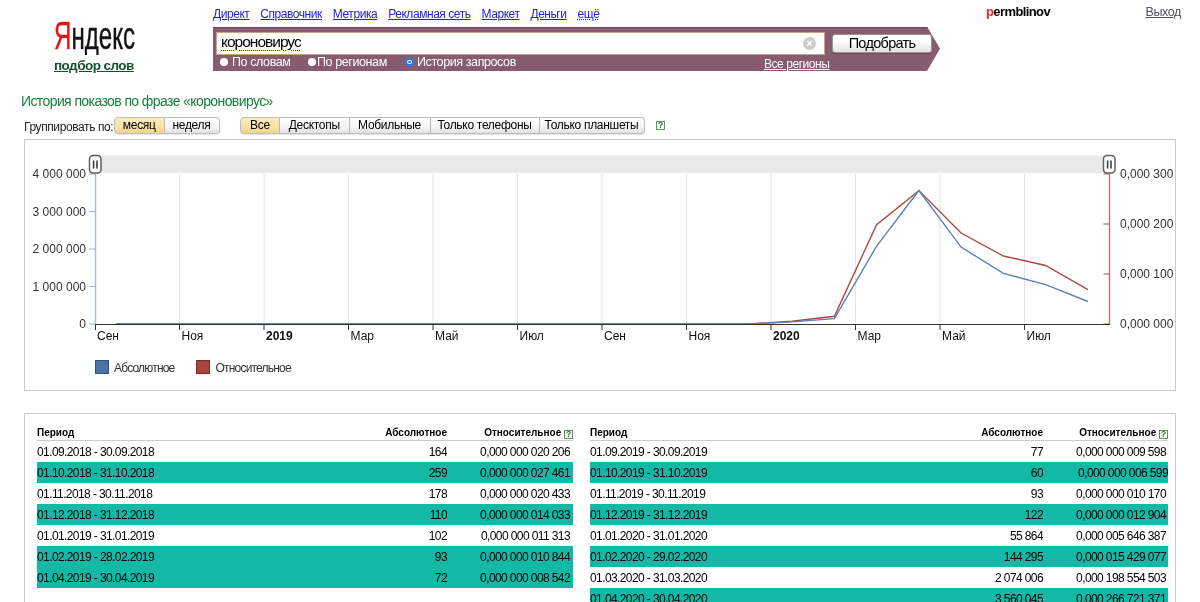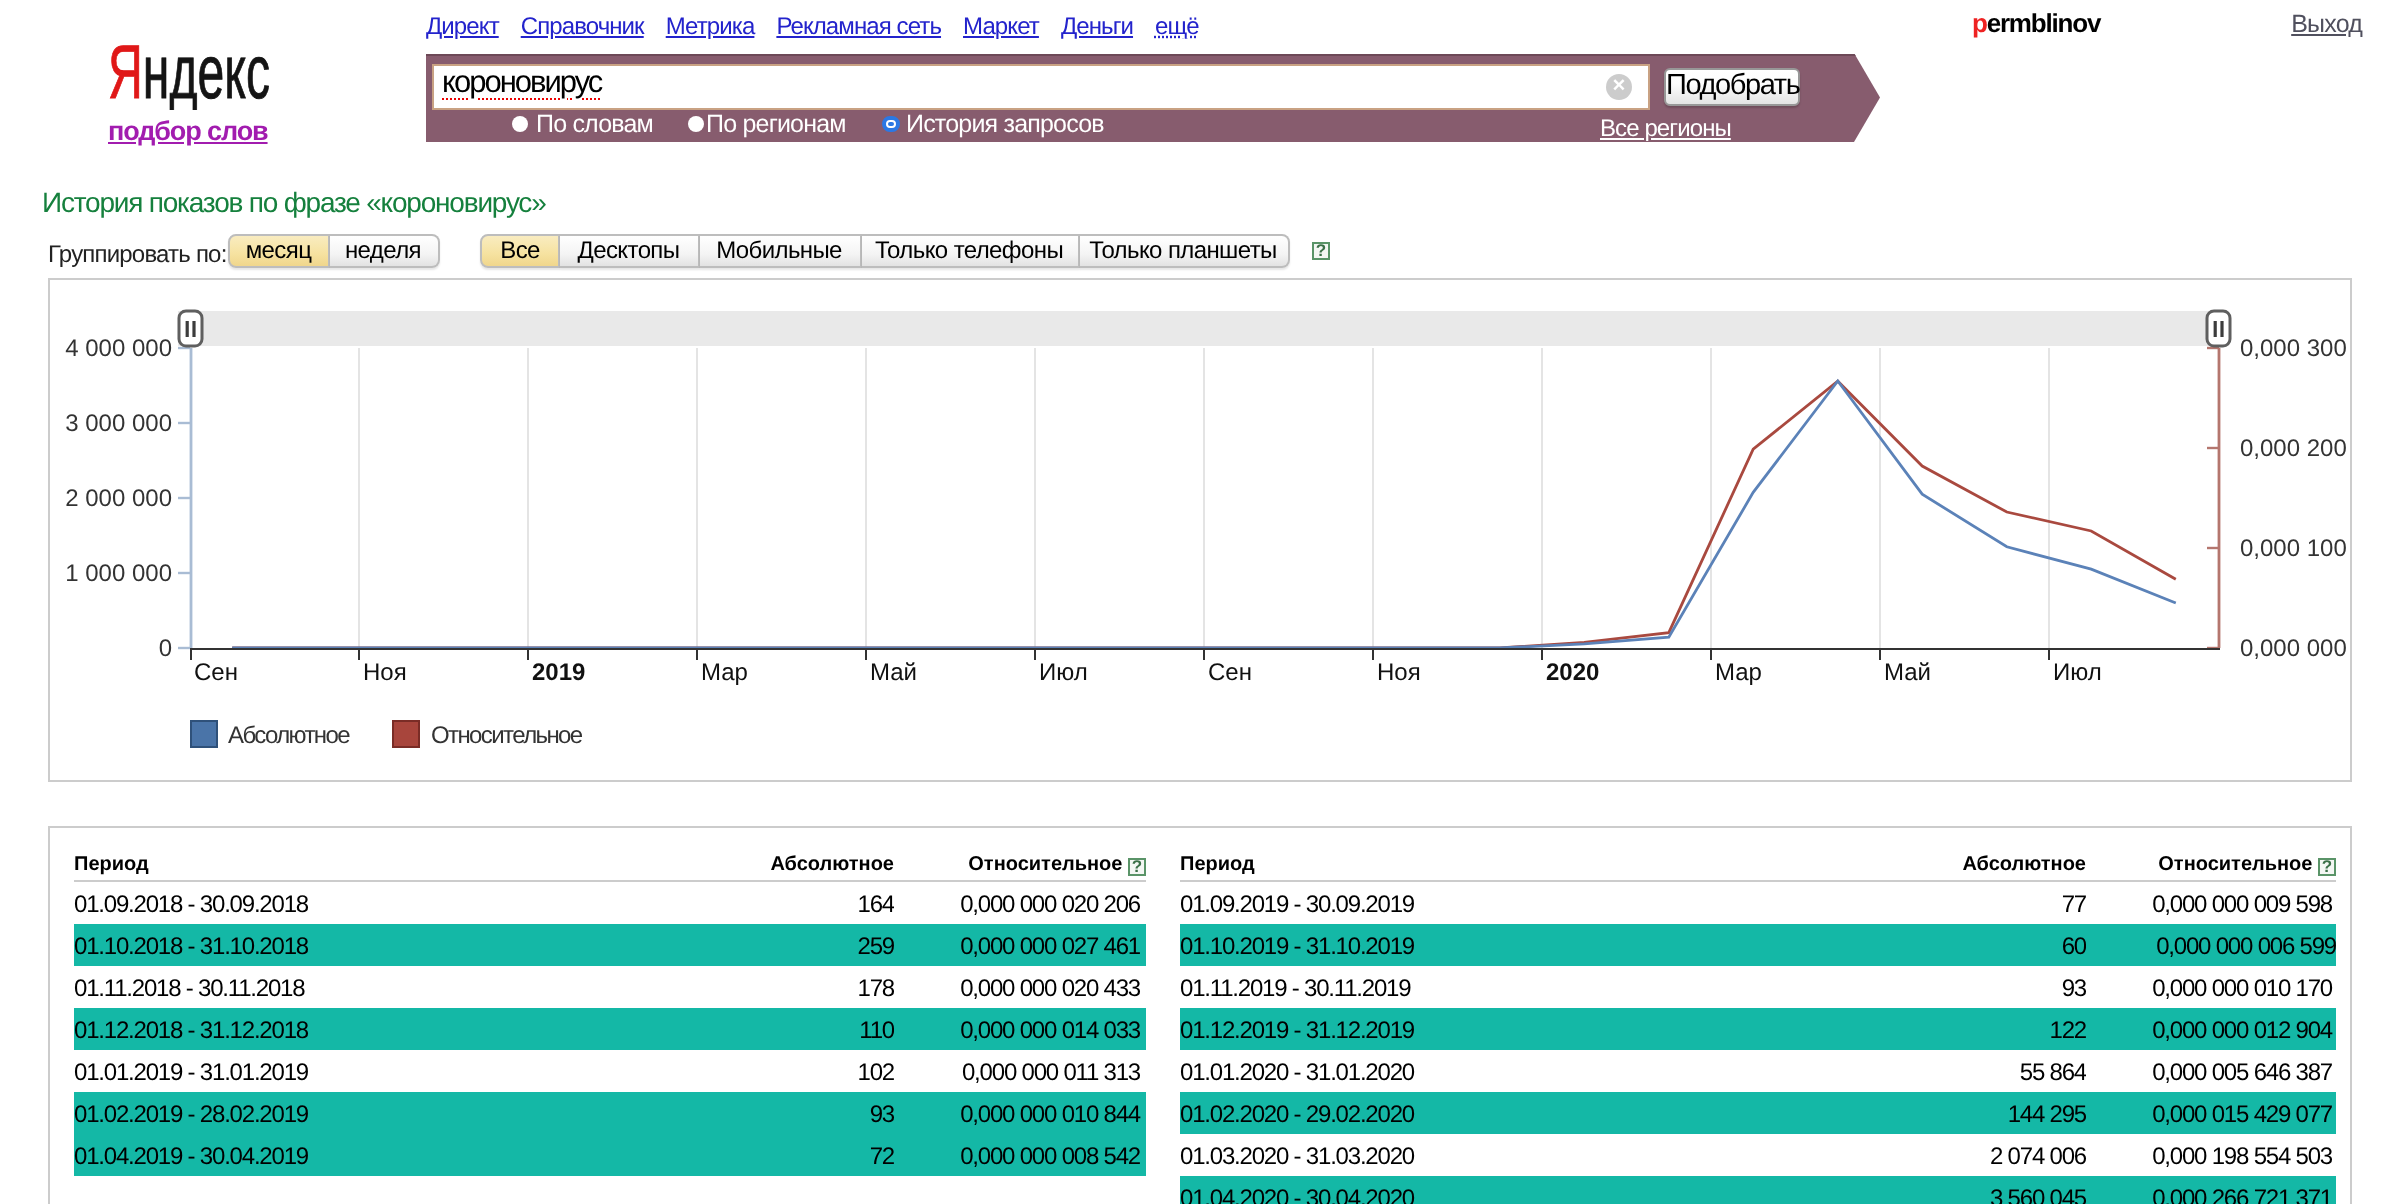--- a/index.html
+++ b/index.html
@@ -10,33 +10,33 @@
 a{text-decoration:underline;}
 
 .nav a{color:#2323cc;font-size:12px;letter-spacing:-0.45px;}
 .nav{top:4px;left:213px;}
 .nav span{margin-right:11px;}
 #user{top:4px;left:986px;font-size:13px;font-weight:bold;color:#000;letter-spacing:-0.6px;}
 #user b{color:#e22;font-weight:bold;}
 #logout{top:5px;right:19px;font-size:12.5px;color:#50505e;letter-spacing:-0.4px;}
 
 #logo{top:21px;left:54px;}
-#sublogo{top:58px;left:54px;font-size:13.5px;font-weight:bold;color:#a21caf;letter-spacing:-0.55px;text-align:center;}
+#sublogo{top:58px;left:54px;font-size:13.5px;font-weight:bold;color:#14532d;letter-spacing:-0.55px;text-align:center;}
 
 #bar{top:26.5px;left:213px;width:727px;height:44.5px;background:#875c6e;border-top:1.5px solid #6d4957;box-sizing:border-box;
   clip-path:polygon(0 0,714px 0,100% 50%,714px 100%,0 100%);}
 #input{position:absolute;top:4.5px;left:3px;width:607px;height:20.5px;background:#fff;border:1px solid #c9a283;}
 #query{position:absolute;top:-0.5px;left:4px;font-size:15.5px;color:#000;letter-spacing:-1px;
   text-decoration:underline dotted #e00 1px;text-underline-offset:3px;}
 #clearx{position:absolute;top:4px;right:8px;width:13px;height:13px;border-radius:50%;background:#ccc;
   color:#fff;font-size:11px;font-weight:bold;line-height:13px;text-align:center;}
-#submit{position:absolute;top:6px;left:619px;width:68px;height:19px;border:1px solid #979797;border-radius:3px;box-shadow:0 1px 1px rgba(0,0,0,0.18);
+#submit{position:absolute;top:6px;left:619px;width:100px;height:19px;border:1px solid #979797;border-radius:3px;box-shadow:0 1px 1px rgba(0,0,0,0.18);
   background:linear-gradient(#fff,#fdfdfd 40%,#e3e3e3);box-sizing:border-box;
   font-size:14.5px;letter-spacing:-0.7px;color:#000;text-align:center;line-height:17px;}
-.radio-row{position:absolute;left:0;top:27.5px;width:612px;height:17px;color:#fff;font-size:12.5px;letter-spacing:-0.4px;white-space:nowrap;margin-left:36px;}
+.radio-row{position:absolute;left:0;top:27.5px;width:612px;height:17px;color:#fff;font-size:12.5px;letter-spacing:-0.4px;white-space:nowrap;}
 .rad{position:absolute;top:3px;width:8px;height:8px;border-radius:50%;background:#fff;}
 .rad.sel{background:#fff;border:2px solid #2b78e4;width:4.5px;height:4.5px;top:2.5px;box-sizing:content-box;}
 .rad.sel::after{content:"";position:absolute;left:1px;top:1px;width:2.5px;height:2.5px;border-radius:50%;background:#2b78e4;}
 .rlab{position:absolute;top:0px;}
 #allreg{position:absolute;top:2px;left:551px;color:#fff;font-size:12px;letter-spacing:-0.45px;white-space:nowrap;
   border-bottom:1px dashed rgba(255,255,255,.7);padding-bottom:1px;}
 
 #h1{top:93px;left:21px;font-size:14px;letter-spacing:-0.6px;color:#15803d;}
 
 #grplab{top:120px;left:24px;font-size:12px;letter-spacing:-0.4px;color:#222;}

